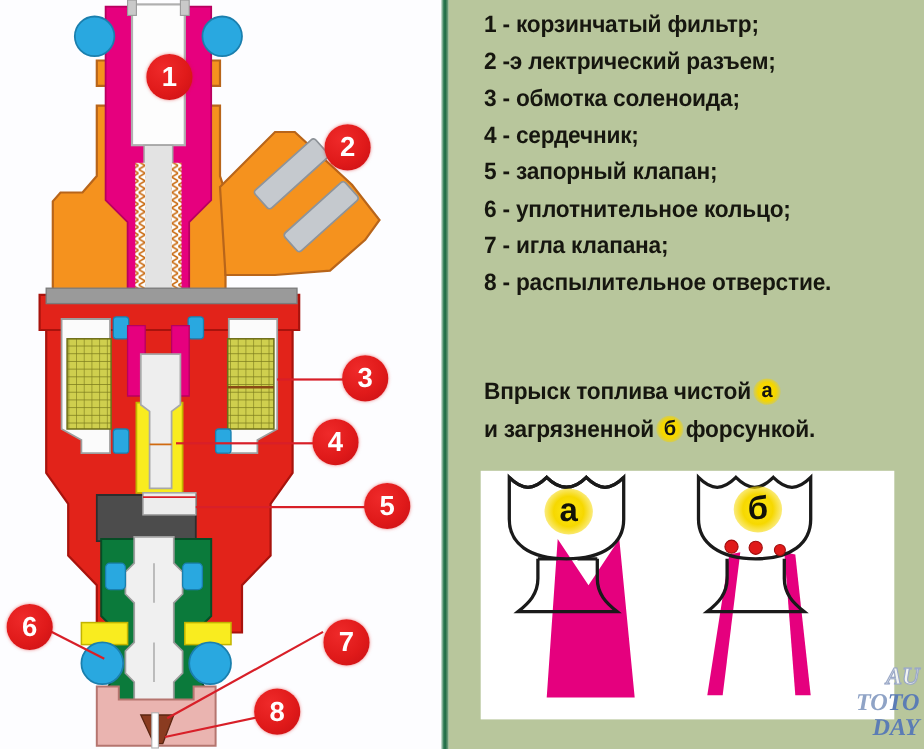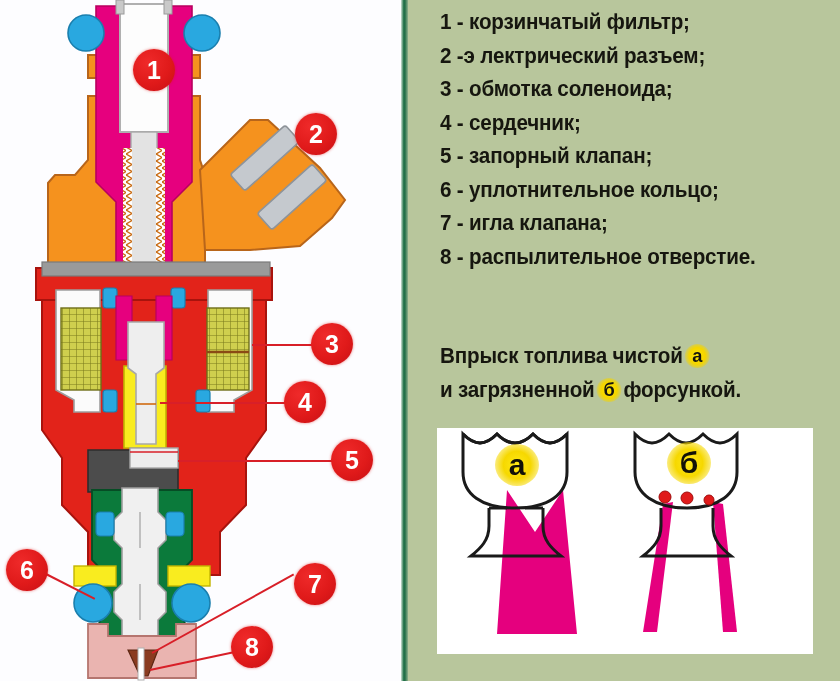--- a/index.html
+++ b/index.html
@@ -278,14 +278,19 @@
           <circle cx="62" cy="70" r="6" fill="#e01a1a" stroke="#a10d0d" stroke-width="1"></circle>
           <circle cx="84" cy="72" r="5" fill="#e01a1a" stroke="#a10d0d" stroke-width="1"></circle>
         </svg>
         <div class="badge-letter" style="left:42px;top:14px;">
           <span class="glow"></span>
           <span class="ltr">б</span>
         </div>
       </div>
     </div>
 
+    <div id="watermark">
+      <span class="wm-row wm-hollow">AU</span>
+      <span class="wm-row"><span class="wm-mid">TO</span><span class="wm-solid">TO</span></span>
+      <span class="wm-row wm-solid">DAY</span>
+    </div>
   </div>
 </div>
 
 </body></html>

